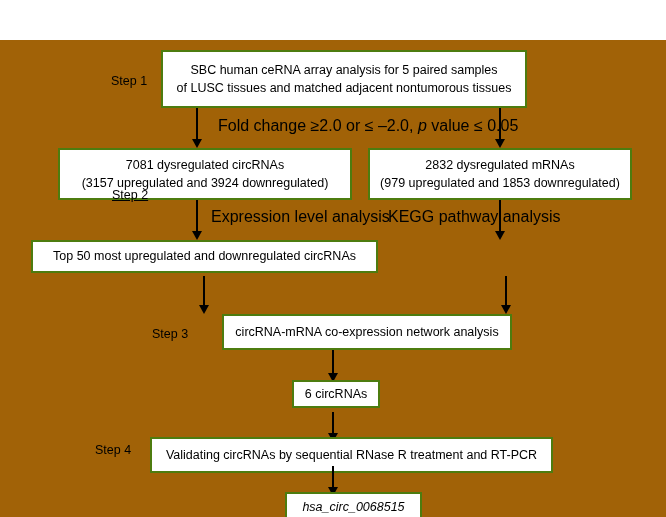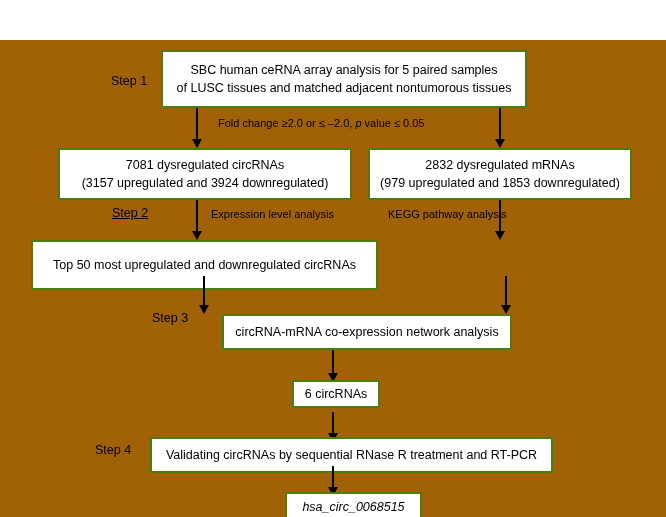--- a/index.html
+++ b/index.html
@@ -40,21 +40,21 @@
     white-space: nowrap;
   }
   .step-label {
     position: absolute;
     font-size: 12.5px;
     white-space: nowrap;
     line-height: 1;
   }
   .edge-label {
     position: absolute;
-    font-size: 11px;
+    font-size: 16px;
     white-space: nowrap;
     line-height: 1;
   }
   .edge-label i {
     font-style: italic;
   }
   .arrow {
     position: absolute;
     width: 0;
   }
@@ -114,54 +114,54 @@
     </span>
   </div>
 
   <div class="node" style="left:368px; top:108px; width:264px; height:52px;">
     <span class="lines">
       <span class="l">2832 dysregulated mRNAs</span>
       <span class="l">(979 upregulated and 1853 downregulated)</span>
     </span>
   </div>
 
-  <div class="step-label" style="left:112px; top:167px;text-decoration:underline;">Step 2</div>
+  <div class="step-label" style="left:112px; top:149px;text-decoration:underline;">Step 2</div>
 
   <div class="arrow" style="left:197px; top:160px; height:40px;">
     <span class="shaft" style="height:31px;"></span>
     <span class="head" style="top:31px;"></span>
   </div>
 
   <div class="edge-label" style="left:211px; top:169px;">Expression level analysis</div>
 
   <div class="arrow" style="left:500px; top:160px; height:40px;">
     <span class="shaft" style="height:31px;"></span>
     <span class="head" style="top:31px;"></span>
   </div>
 
   <div class="edge-label" style="left:388px; top:169px;">KEGG pathway analysis</div>
 
-  <div class="node" style="left:31px; top:200px; width:347px; height:50px;">
+  <div class="node" style="left:31px; top:200px; width:347px; height:33px;">
     <span class="lines">
       <span class="l">Top 50 most upregulated and downregulated circRNAs</span>
     </span>
   </div>
 
 
   <div class="arrow" style="left:204px; top:236px; height:38px;">
     <span class="shaft" style="height:29px;"></span>
     <span class="head" style="top:29px;"></span>
   </div>
 
   <div class="arrow" style="left:506px; top:236px; height:38px;">
     <span class="shaft" style="height:29px;"></span>
     <span class="head" style="top:29px;"></span>
   </div>
 
-  <div class="step-label" style="left:152px; top:272px;text-align:right;">Step 3</div>
+  <div class="step-label" style="left:152px; top:288px;text-align:right;">Step 3</div>
 
   <div class="node" style="left:222px; top:274px; width:290px; height:36px;">
     <span class="lines">
       <span class="l">circRNA-mRNA co-expression network analysis</span>
     </span>
   </div>
 
   <div class="arrow" style="left:333px; top:310px; height:32px;">
     <span class="shaft" style="height:23px;"></span>
     <span class="head" style="top:23px;"></span>

